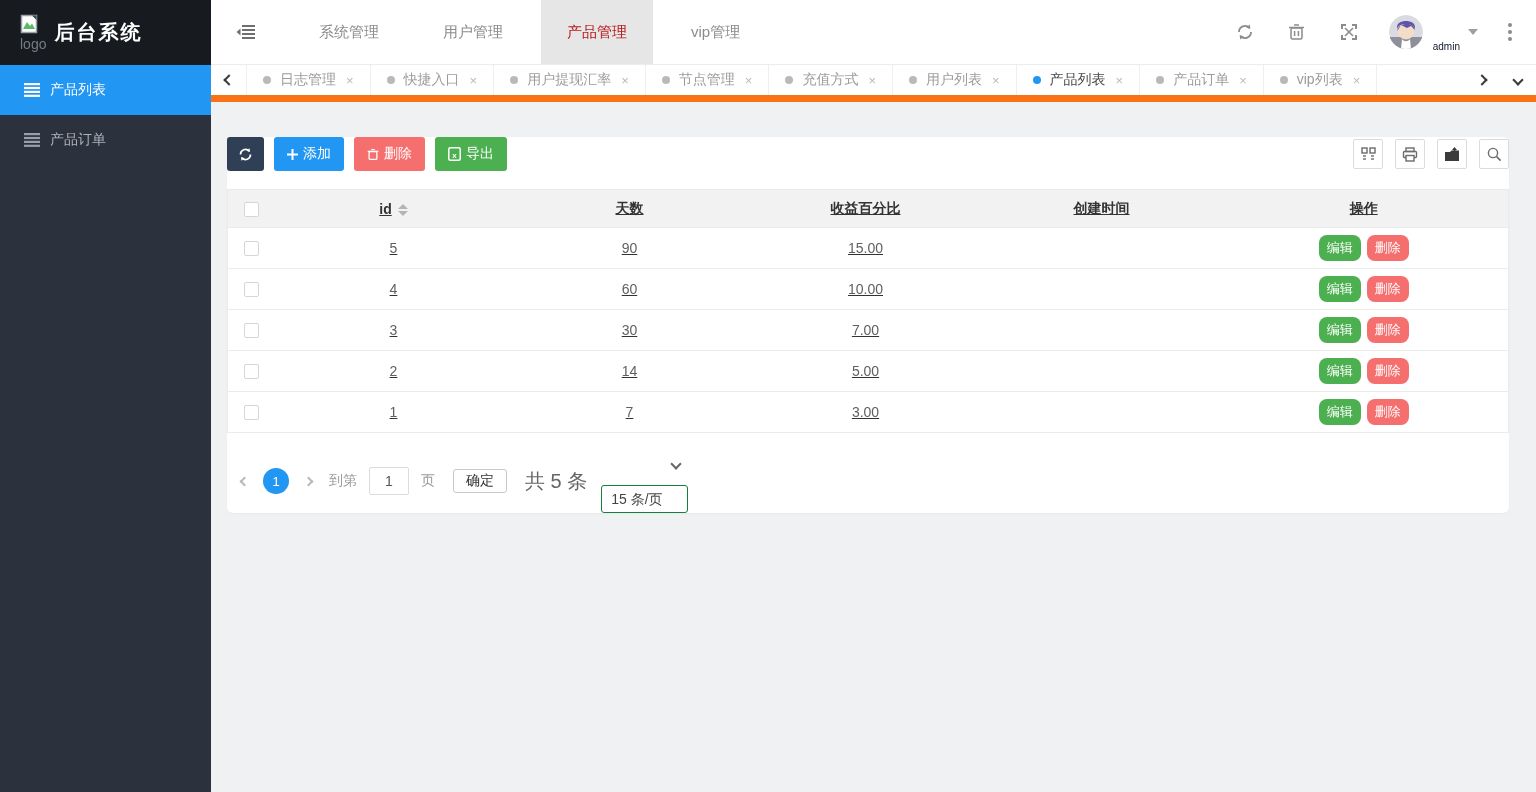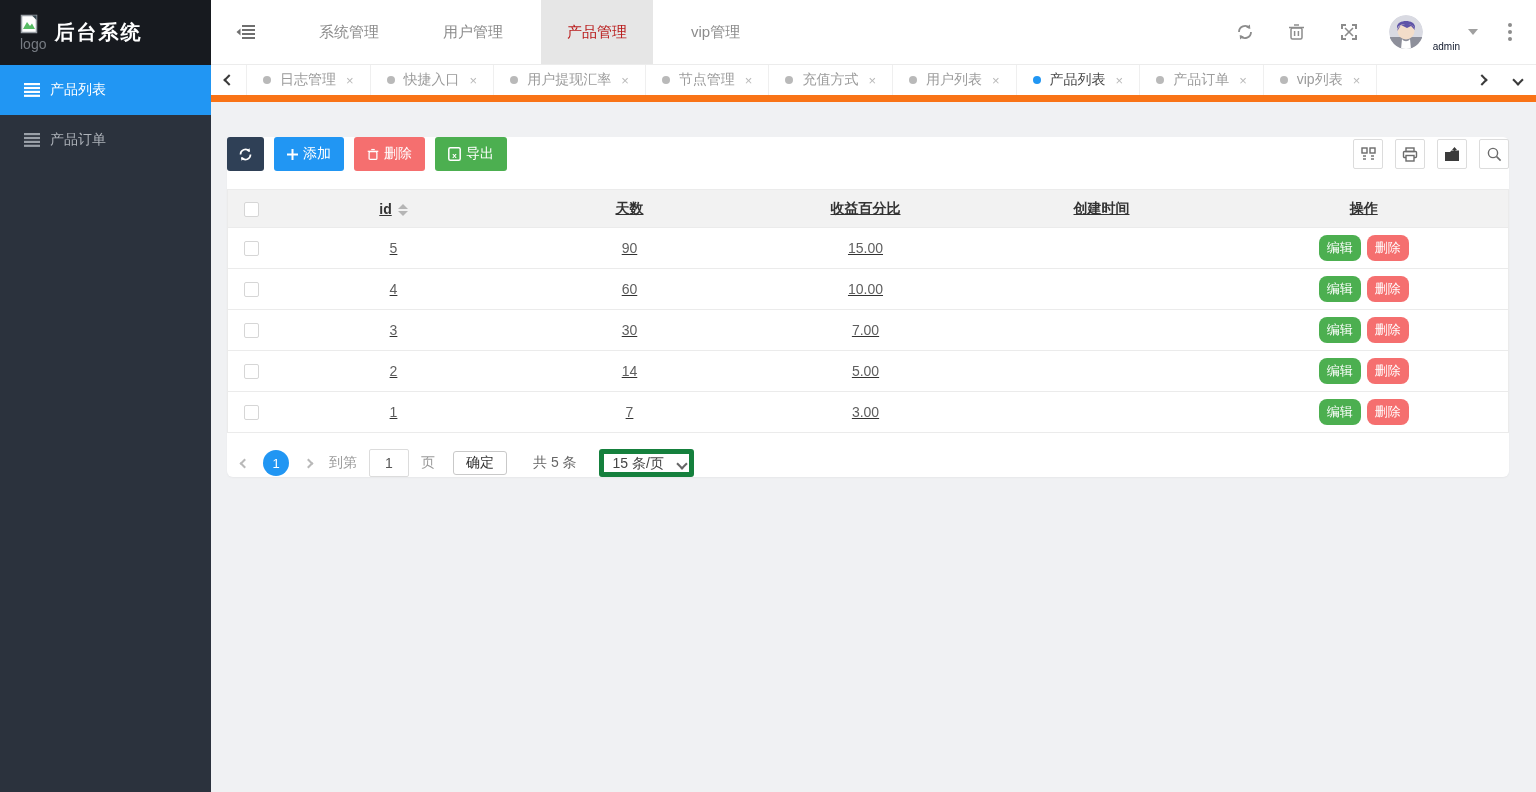--- a/index.html
+++ b/index.html
@@ -77,23 +77,23 @@
   .mini-btn.del  { background:#f56f6f; }
 
   
   .pager { display:flex; align-items:center; margin-top:16px; padding-left:4px; color:#999; }
   .pg-arrow { width:26px; height:26px; display:flex; align-items:center; justify-content:center; cursor:pointer; }
   .pg-arrow .chev { width:7px; height:7px; border-color:#b9b9b9; }
   .pg-num { width:26px; height:26px; border-radius:50%; background:#2196f3; color:#fff; display:flex; align-items:center; justify-content:center; font-size:13px; margin:0 6px; cursor:pointer; }
   .pg-text { margin:0 8px; font-size:14px; color:#9a9a9a; }
   .pg-input { width:40px; height:28px; border:1px solid #dcdcdc; border-radius:2px; text-align:center; font-size:14px; color:#555; margin:0 4px; font-family:inherit; }
   .pg-confirm { height:24px; border:1px solid #c9c9c9; border-radius:3px; background:#fff; color:#333; font-size:14px; padding:0 12px; margin:0 10px; cursor:pointer; font-family:inherit; }
-  .pg-total { color:#666; font-size:14px; margin:0 16px; }
+  .pg-total { color:#666; font-size:20px; margin:0 8px; }
   .pg-select-wrap { position:relative; margin-left:6px; }
-  .pg-select { height:28px; border:5px solid #15803d; border-radius:3px; background:#fff; color:#444; font-size:14px; padding:0 24px 0 9px; appearance:none; -webkit-appearance:none; cursor:pointer; font-family:inherit; }
+  .pg-select { height:28px; border:1px solid #15803d; border-radius:3px; background:#fff; color:#444; font-size:14px; padding:0 24px 0 9px; appearance:none; -webkit-appearance:none; cursor:pointer; font-family:inherit;margin-top:36px; }
   .pg-select-wrap::after { content:""; position:absolute; right:8px; top:11px; width:6px; height:6px; border-left:2px solid #666; border-bottom:2px solid #666; transform:rotate(-45deg); pointer-events:none; }
 </style>
 </head>
 <body>
 
 <div class="app">
 
   <aside class="sidebar">
     <div class="logo-area">
       <span class="broken-img">

